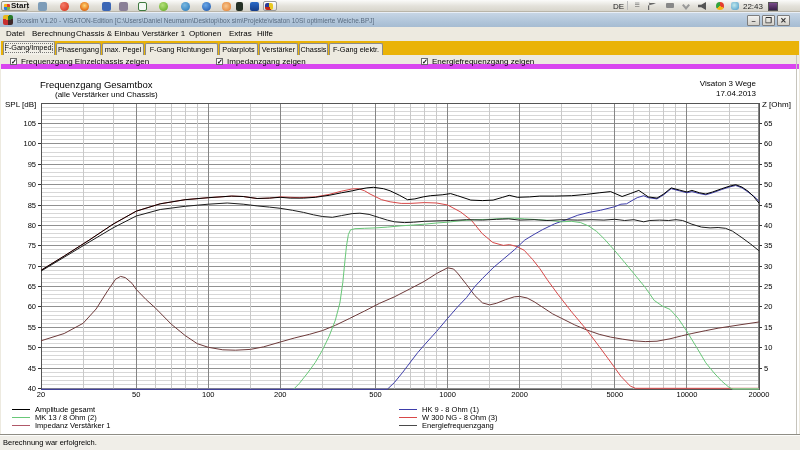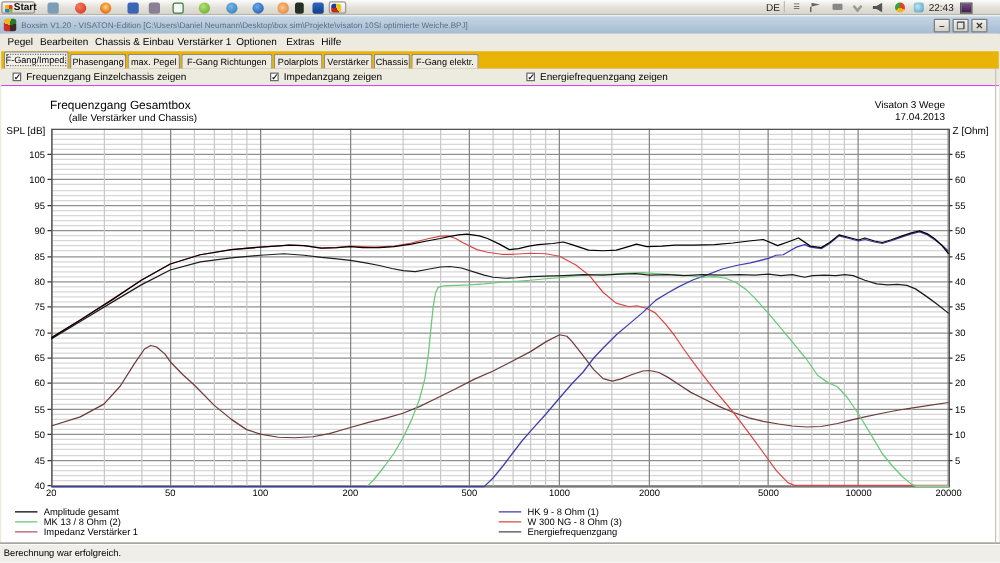--- a/index.html
+++ b/index.html
@@ -31,21 +31,21 @@
   line-height:14px; }
 #menubar span { position:absolute; top:0; }
 
 #tabrow { left:1px; top:41px; width:798px; height:14px; background:#eab308; }
 .tab { position:absolute; top:2px; height:12px; background:#edeae0;
   border:1px solid #8c8c8c; border-bottom:none; border-radius:2px 2px 0 0;
   font-size:7.3px; line-height:11px; padding:0; text-align:center; color:#000; white-space:nowrap; overflow:hidden; }
 .tab.active { top:0; height:14px; background:#f2f0e8; outline:1px dotted #777; outline-offset:-3px; }
 #tabline { position:absolute; left:1px; top:54.5px; width:798px; height:1px; background:#9a988c; }
 
-#cbrow { left:1px; top:55px; width:798px; height:14px; background:#edeae0; border-bottom:1px solid #d946ef;}
+#cbrow { left:1px; top:55px; width:798px; height:14px; background:#edeae0; border-bottom:5px solid #d946ef;}
 .cb { position:absolute; top:3px; width:7px; height:7px; background:#fff; border:1px solid #6a6a6a; }
 .cb:after { content:"\2713"; position:absolute; left:0px; top:-1.5px; font-size:7px; color:#111; font-weight:bold;}
 .cblab { position:absolute; top:2px; font-size:8px; color:#000; }
 
 #chart { left:1px; top:69px; width:798px; height:365px; background:#fff; }
 #ctitle  { left:40px; top:79px;  font-size:9.5px; color:#000; }
 #csub    { left:55px; top:90px;  font-size:8px; color:#000; }
 #cright1 { right:44px; top:79px; font-size:8px; color:#000; }
 #cright2 { right:44px; top:89px; font-size:8px; color:#000; }
 #ylab  { left:5px;  top:100px; font-size:8px; color:#000; }
@@ -96,22 +96,22 @@
 <div class="abs" id="win"></div>
 <div class="abs" id="titlebar">
   <div id="titleico"></div>
   <div id="titletxt">Boxsim V1.20 - VISATON-Edition [C:\Users\Daniel Neumann\Desktop\box sim\Projekte\visaton 10SI optimierte Weiche.BPJ]</div>
   <div class="wbtn" style="right:40px;">–</div>
   <div class="wbtn" style="right:25px;">❐</div>
   <div class="wbtn" style="right:10px;">✕</div>
 </div>
 
 <div class="abs" id="menubar">
-  <span style="left:5px">Pegel</span>
-  <span style="left:31px">Bearbeiten</span>
+  <span style="left:5px">Datei</span>
+  <span style="left:31px">Berechnung</span>
   <span style="left:75px">Chassis &amp; Einbau</span>
   <span style="left:141px">Verstärker 1</span>
   <span style="left:188px">Optionen</span>
   <span style="left:228px">Extras</span>
   <span style="left:256px">Hilfe</span>
 </div>
 
 <div class="abs" id="tabrow">
   <div class="tab active" style="left:2px;width:52px">F-Gang/Imped.</div>
   <div class="tab" style="left:55px;width:45px">Phasengang</div>

